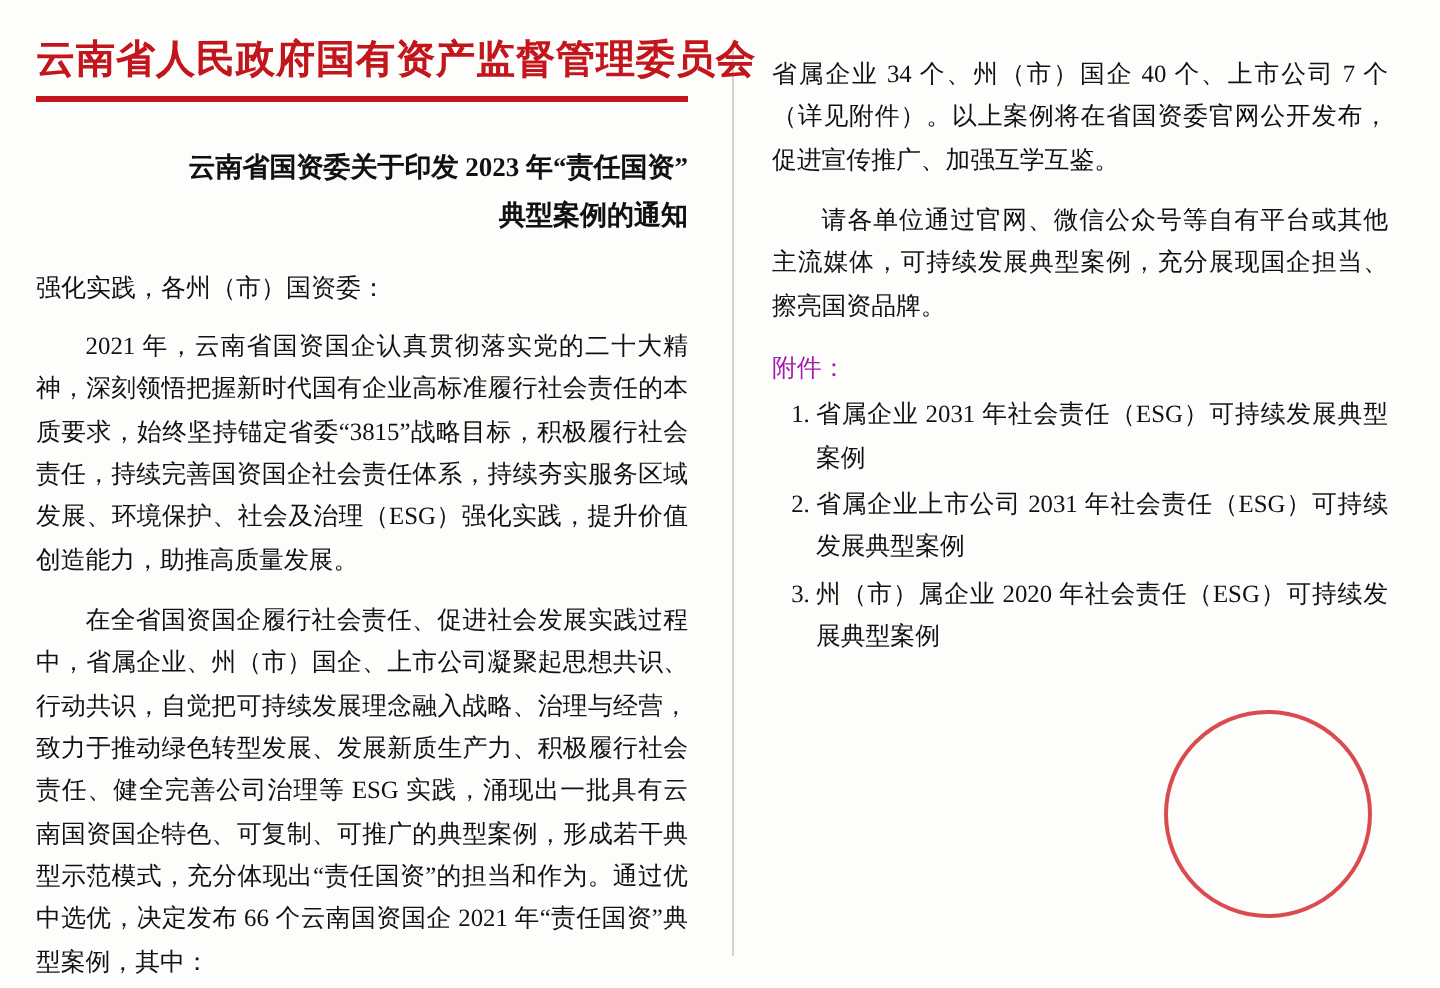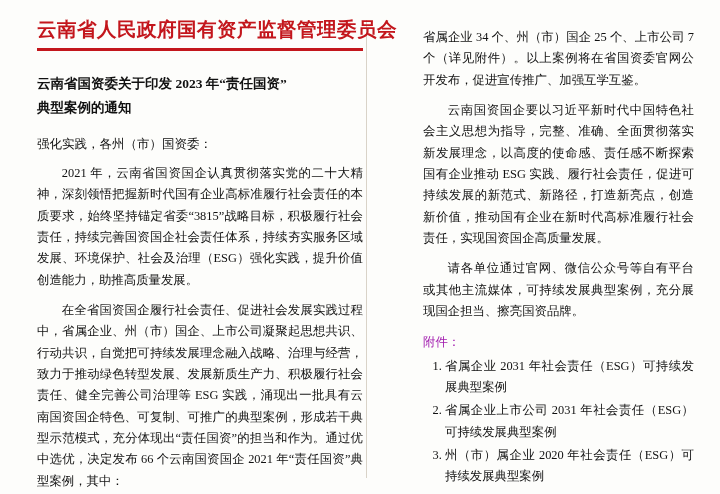--- a/index.html
+++ b/index.html
@@ -12,23 +12,23 @@
     background: #ffffff;
     font-family: "Liberation Serif", "DejaVu Serif", serif;
     overflow: hidden;
   }
   .page {
     position: relative;
     width: 720px;
     height: 494px;
     background: #fdfdfb;
     box-sizing: border-box;
-    padding: 18px 26px 14px 37px;
+    padding: 18px 26px 14px 18px;
     display: flex;
-    gap: 44px;
+    gap: 26px;
   }
   .col {
     position: relative;
     box-sizing: border-box;
   }
   .col-left {
     width: 332px;
     padding-right: 6px;
   }
   .col-right {
@@ -61,21 +61,21 @@
   .masthead-rule {
     margin-top: 7px;
     height: 2.5px;
     background: #c3161c;
     width: 100%;
   }
 
   
   .doc-title {
     margin-top: 17px;
-    text-align: left;
+    text-align: right;
     font-weight: bold;
     font-size: 13.5px;
     line-height: 1.75;
     color: #111;
   }
   .doc-title div {
     white-space: nowrap;
   }
 
   
@@ -160,22 +160,21 @@
 
     <div class="salutation">强化实践，各州（市）国资委：</div>
 
     <p class="body">2021 年，云南省国资国企认真贯彻落实党的二十大精神，深刻领悟把握新时代国有企业高标准履行社会责任的本质要求，始终坚持锚定省委“3815”战略目标，积极履行社会责任，持续完善国资国企社会责任体系，持续夯实服务区域发展、环境保护、社会及治理（ESG）强化实践，提升价值创造能力，助推高质量发展。</p>
     <p class="body">在全省国资国企履行社会责任、促进社会发展实践过程中，省属企业、州（市）国企、上市公司凝聚起思想共识、行动共识，自觉把可持续发展理念融入战略、治理与经营，致力于推动绿色转型发展、发展新质生产力、积极履行社会责任、健全完善公司治理等 ESG 实践，涌现出一批具有云南国资国企特色、可复制、可推广的典型案例，形成若干典型示范模式，充分体现出“责任国资”的担当和作为。通过优中选优，决定发布 66 个云南国资国企 2021 年“责任国资”典型案例，其中：</p>
 
   </div>
 
   <div class="col col-right">
 
-    <p class="body no-indent">省属企业 34 个、州（市）国企 25 个、上市公司 7 个（详见附件）。以上案例将在省国资委官网公开发布，促进宣传推广、加强互学互鉴。</p>
-    <p class="body">云南国资国企要以习近平新时代中国特色社会主义思想为指导，完整、准确、全面贯彻落实新发展理念，以高度的使命感、责任感不断探索国有企业推动 ESG 实践、履行社会责任，促进可持续发展的新范式、新路径，打造新亮点，创造新价值，推动国有企业在新时代高标准履行社会责任，实现国资国企高质量发展。</p>
+    <p class="body no-indent">省属企业 34 个、州（市）国企 40 个、上市公司 7 个（详见附件）。以上案例将在省国资委官网公开发布，促进宣传推广、加强互学互鉴。</p>
     <p class="body">请各单位通过官网、微信公众号等自有平台或其他主流媒体，可持续发展典型案例，充分展现国企担当、擦亮国资品牌。</p>
 
     <p class="attach-intro">附件：</p>
     <ol class="attach-list">
       <li>省属企业 2031 年社会责任（ESG）可持续发展典型案例</li>
       <li>省属企业上市公司 2031 年社会责任（ESG）可持续发展典型案例</li>
       <li>州（市）属企业 2020 年社会责任（ESG）可持续发展典型案例</li>
     </ol>
 
     <div class="sign-block">

